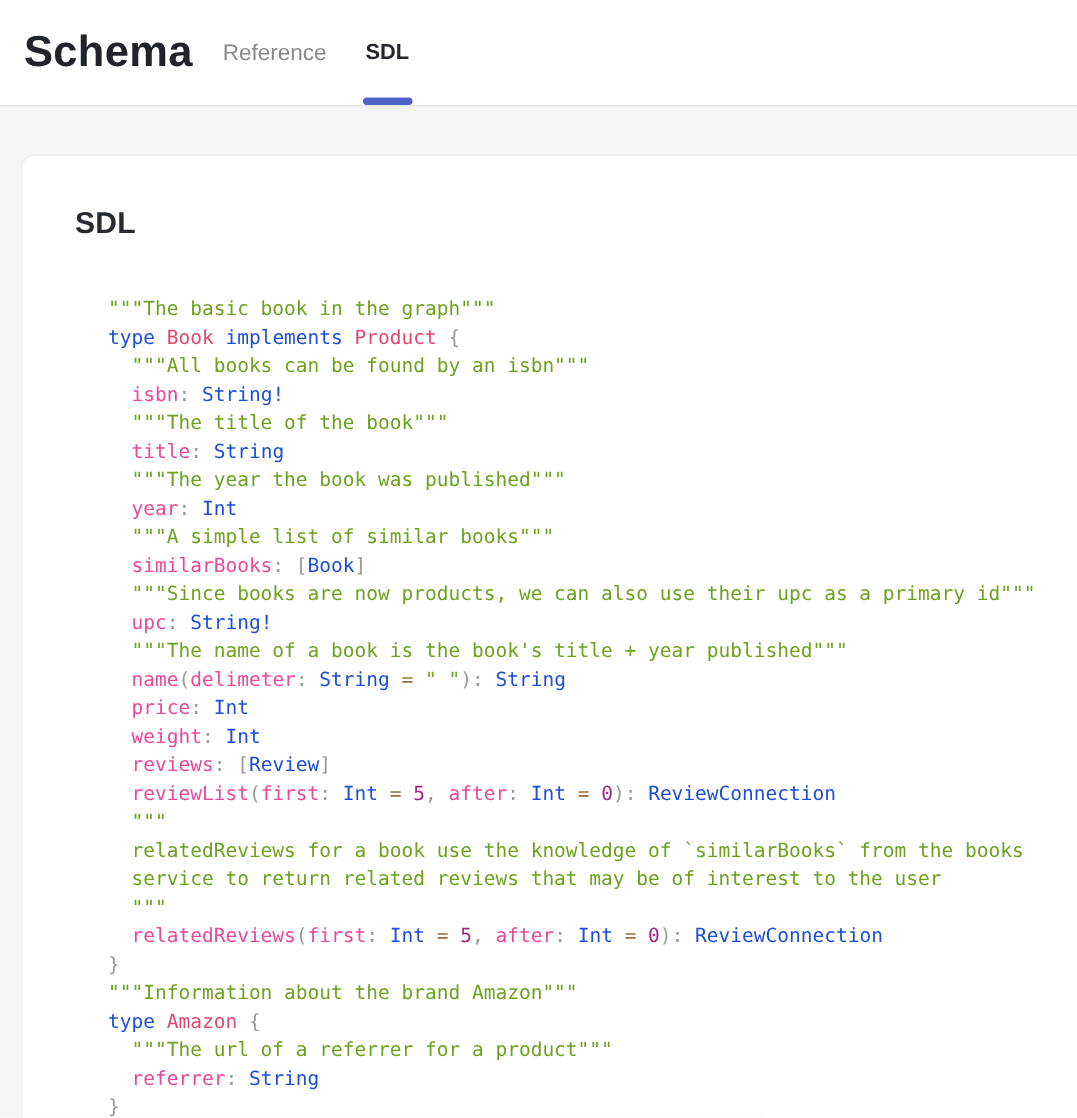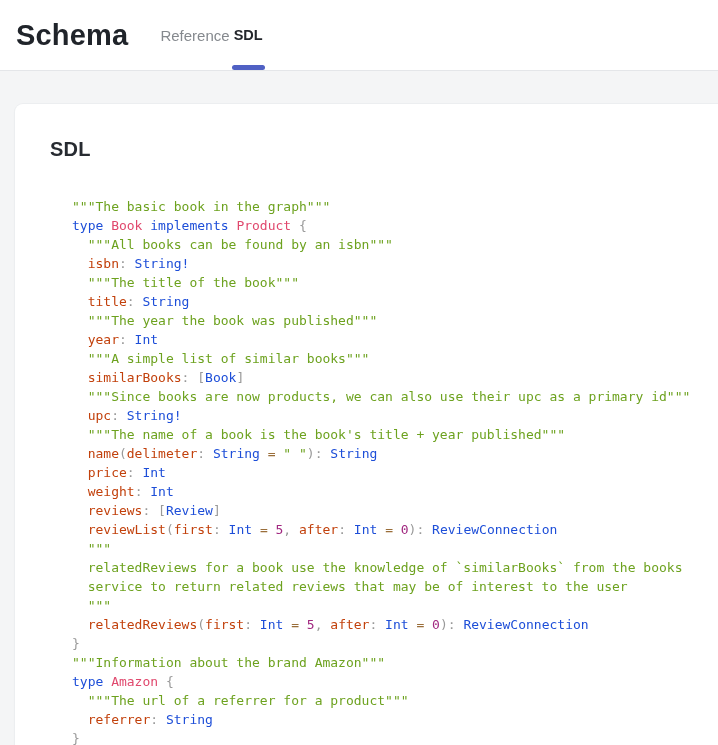--- a/index.html
+++ b/index.html
@@ -21,21 +21,21 @@
     display: flex; align-items: stretch;
     padding-left: 16px;
     z-index: 2;
   }
   .page-title {
     font-size: 29px; font-weight: 700; color: #20242a;
     margin: 0; align-self: center; letter-spacing: 0.2px;
   }
   .tab-bar {
     display: flex; align-items: stretch;
-    margin-left: 30px; 
+    margin-left: 18px; column-gap: 22px;
   }
   .tab {
     display: flex; align-items: center;
     font-size: 15px; color: #85898e;
     position: relative; cursor: pointer; padding: 0 2px;
   }
   .tab.active { color: #23262b; font-weight: 700; font-size: 14.5px; }
   .tab-indicator {
     position: absolute; left: 0; right: 0; bottom: 0;
     height: 5px; border-radius: 3px;
@@ -62,21 +62,21 @@
     font-size: 13px; line-height: 19px;
     color: #393a34;
     white-space: pre;
   }
   pre.sdl .line { height: 19px; }
 
   
   .tok-kw   { color: #1d4ed8; }
   .tok-cls  { color: #e0486d; }
   .tok-str  { color: #6da21f; }
-  .tok-attr { color: #c2410c; }
+  .tok-attr { color: #ec4899; }
   .tok-num  { color: #a12880; }
   .tok-op   { color: #9a6e3a; }
   .tok-pun  { color: #999999; }
   .tok-pln  { color: #1d4ed8; }
 </style>
 </head>
 <body>
 
 <div class="page">
 

